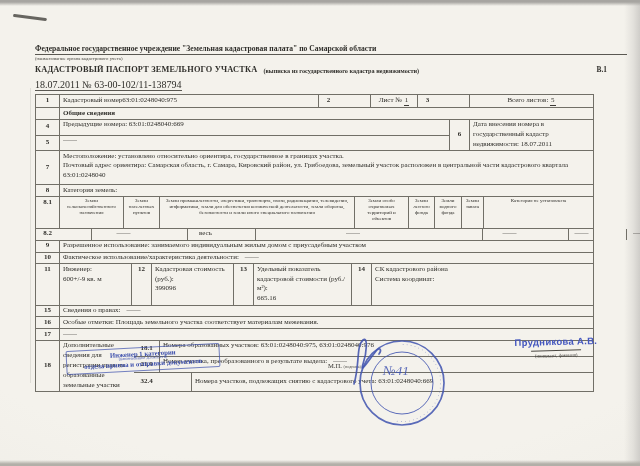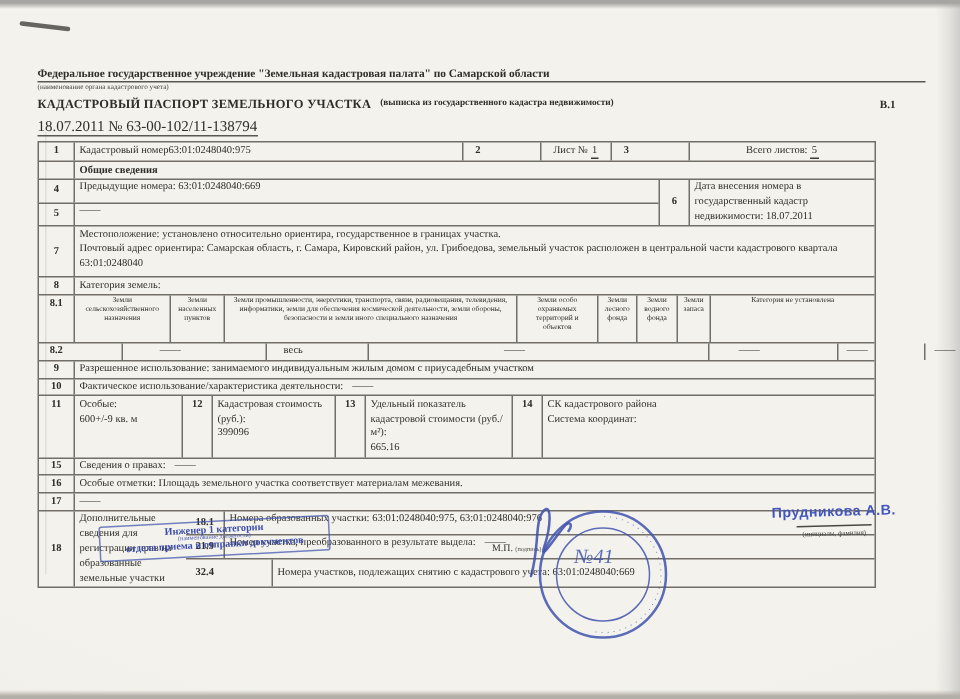--- a/index.html
+++ b/index.html
@@ -10,24 +10,24 @@
     background:
       linear-gradient(180deg, #a7a5a1 0, #a7a5a1 2px, rgba(167,165,161,0) 6px),
       linear-gradient(0deg, #b2afa8 0, #b2afa8 2px, rgba(178,175,168,0) 6px),
       linear-gradient(270deg, #cfcdc9 0, rgba(207,205,201,.45) 7px, rgba(207,205,201,0) 16px),
       radial-gradient(130% 110% at 50% 40%, #f4f2ec 55%, #ebe9e2 100%);
   }
   .pen-mark { position:absolute; left:13px; top:16px; width:34px; height:2.5px;
     background:#4e4c48; transform:rotate(7deg); border-radius:2px; opacity:.85; }
   .fold { position:absolute; left:30px; top:88px; width:1px; height:295px; background:rgba(110,108,100,.15); }
 
-  .doc { position:absolute; left:25px; top:44px; width:592px; }
+  .doc { position:absolute; left:35px; top:44px; width:592px; }
   .org { font-weight:bold; font-size:7.6px; border-bottom:1px solid #5a5852; padding-bottom:1px; }
   .org-cap { font-size:4.8px; color:#45443f; margin-top:1px; }
-  .title-row { display:flex; align-items:flex-start; margin-top:4px; }
+  .title-row { display:flex; align-items:flex-end; margin-top:4px; }
   .title { font-weight:bold; font-size:8.3px; letter-spacing:.2px; }
   .title-sub { font-weight:bold; font-size:6.2px; margin-left:6px; }
   .form-code { margin-left:auto; margin-right:20px; font-weight:bold; font-size:7.4px; }
   .doc-line { display:inline-block; font-size:10px; border-bottom:1px solid #5a5852; margin-top:2px; }
 
   .tbl { margin-top:2px; width:559px; border:1px solid #716f67; font-size:7px; line-height:1.4; }
   .r { display:flex; border-top:1px solid #716f67; align-items:stretch; }
   .r:first-child { border-top:none; }
   .c { border-left:1px solid #716f67; padding:0.5px 3px; min-width:0; }
   .c:first-child { border-left:none; }
@@ -171,21 +171,21 @@
       <div class="r mh11">
         <div class="c num">10</div>
         <div class="c grow">
           <span>Фактическое использование/характеристика деятельности:</span><span class="dash">——</span>
         </div>
       </div>
 
       <div class="r mh28 topnum">
         <div class="c num">11</div>
         <div class="c w72">
-          <div>Особые:</div>
+          <div>Инженер:</div>
           <div>600+/-9 кв. м</div>
         </div>
         <div class="c num w20">12</div>
         <div class="c w82">
           <div>Кадастровая стоимость (руб.):</div>
           <div>399096</div>
         </div>
         <div class="c num w20">13</div>
         <div class="c w98">
           <div>Удельный показатель кадастровой стоимости (руб./м²):</div>
@@ -214,21 +214,21 @@
         <div class="c num">17</div>
         <div class="c grow">——</div>
       </div>
 
       <div class="r">
         <div class="c num">18</div>
         <div class="c w75">Дополнительные сведения для регистрации прав на образованные земельные участки</div>
         <div class="stack">
           <div class="subr mh11">
             <div class="c num w25">18.1</div>
-            <div class="c grow">Номера образованных участки: 63:01:0248040:975, 63:01:0248040:976</div>
+            <div class="c grow">Номера образованных участков: 63:01:0248040:975, 63:01:0248040:976</div>
           </div>
           <div class="subr mh11">
             <div class="c num w25">21.9</div>
             <div class="c grow">
               <span>Номер участка, преобразованного в результате выдела:</span><span class="dash">——</span>
             </div>
           </div>
           <div class="subr mh19">
             <div class="c num w25">32.4</div>
             <div class="c grow cen" style="justify-content:flex-start">Номера участков, подлежащих снятию с кадастрового учета: 63:01:0248040:669</div>

